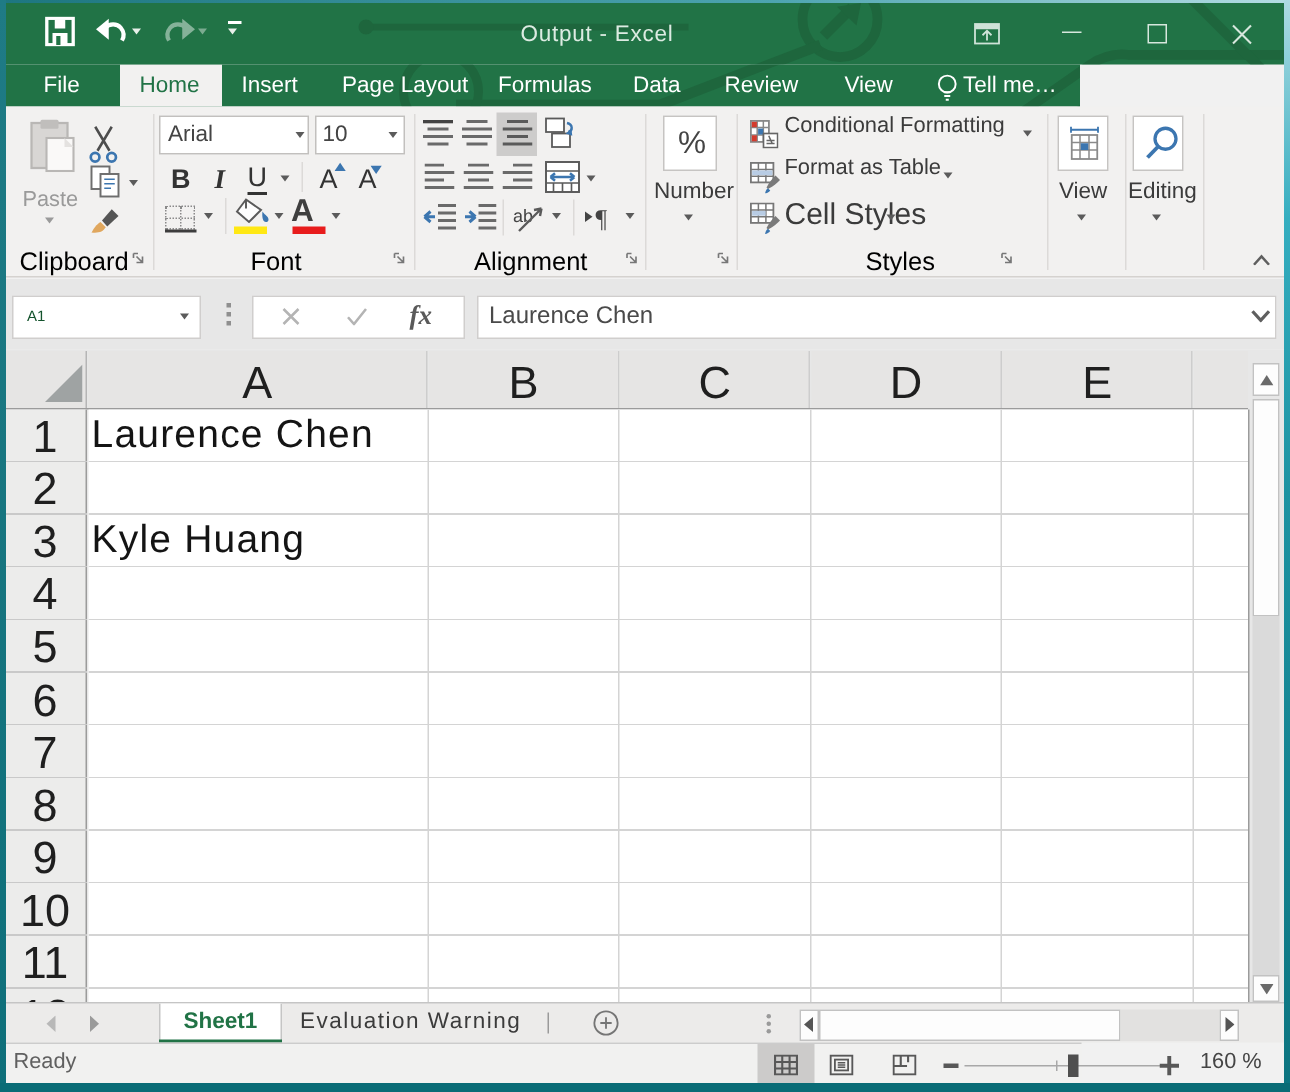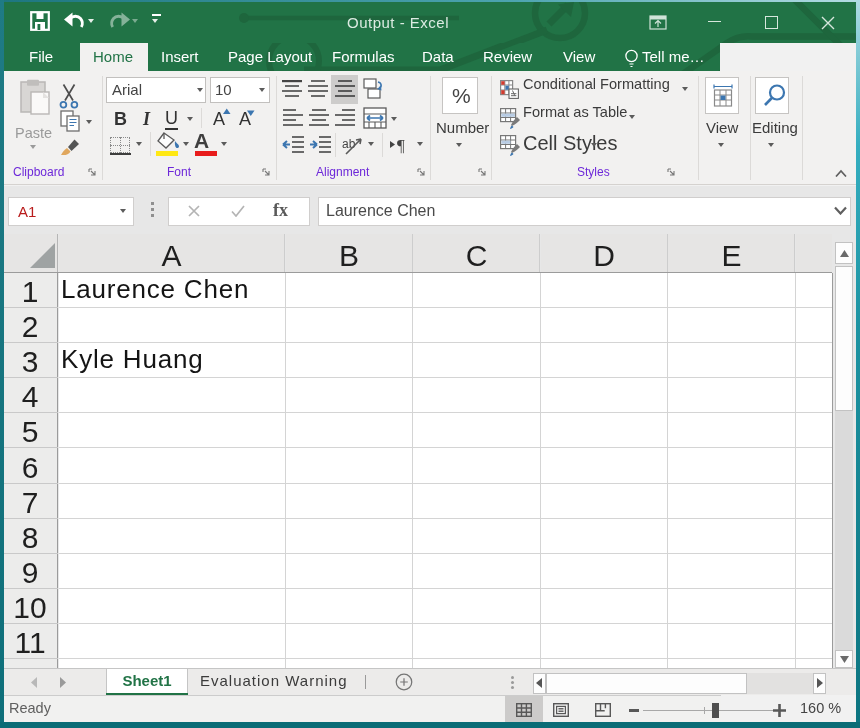--- a/index.html
+++ b/index.html
@@ -2,21 +2,21 @@
 <html><head>
 <meta charset="utf-8">
 <style>
 *{margin:0;padding:0;box-sizing:border-box}
 html,body{width:860px;height:728px;overflow:hidden;background:#f1f1f1;font-family:"Liberation Sans",sans-serif;-webkit-font-smoothing:antialiased}
 .a{position:absolute}
 .t{position:absolute;white-space:nowrap}
 .car{position:absolute;width:0;height:0;border-left:3.5px solid transparent;border-right:3.5px solid transparent;border-top:4px solid #5b5b5b}
 .carw{position:absolute;width:0;height:0;border-left:3.5px solid transparent;border-right:3.5px solid transparent;border-top:4px solid #e8f0ea}
 .sep{position:absolute;width:1px;background:#dcdad8}
-.lab{position:absolute;font-size:12px;color:#6d28d9;white-space:nowrap}
+.lab{position:absolute;font-size:17px;color:#000000;white-space:nowrap}
 .dlg{position:absolute;width:10px;height:10px}
 </style>
 </head>
 <body>
 <div class="a" style="left:0;top:0;width:860px;height:728px;background:#f1f1f1">
 
 <div class="a" id="titlebar" style="left:4px;top:2px;width:852px;height:41px;background:#217346;overflow:hidden">
 <svg class="a" style="left:0;top:0" width="852" height="41" viewBox="0 0 852 41">
   <g stroke="#1e663d" fill="none">
     <circle cx="556" cy="11" r="25" stroke-width="6.5"></circle>
@@ -301,33 +301,33 @@
 <div class="car" style="left:764px;top:72px"></div>
 
 <svg class="a" style="left:831px;top:98px" width="12" height="8" viewBox="0 0 12 8">
         <path d="M1 7.5 L6 2 L11 7.5" fill="none" stroke="#5f5f5f" stroke-width="1.7"></path>
       </svg>
 </div>
 
 <div class="a" id="fbar" style="left:4px;top:186px;width:852px;height:47px;background:#e7e7e7">
 
 <div class="a" style="left:4px;top:11px;width:126px;height:29px;background:#fff;border:1px solid #d0cecd"></div>
-<div class="t" style="left:14px;top:11px;line-height:29px;font-size:15px;color:#b91c1c">A1</div>
+<div class="t" style="left:14px;top:11px;line-height:29px;font-size:10px;color:#14532d">A1</div>
 <div class="car" style="left:116px;top:23px"></div>
 
 <div class="a" style="left:147px;top:16px;width:3px;height:3px;background:#8f8f8f;box-shadow:0 6px 0 #8f8f8f,0 12px 0 #8f8f8f"></div>
 
 <div class="a" style="left:164px;top:11px;width:142px;height:29px;background:#fff;border:1px solid #d0cecd"></div>
 <svg class="a" style="left:184px;top:19px" width="12" height="12" viewBox="0 0 12 12">
         <path d="M1 1 L11 11 M11 1 L1 11" stroke="#b4b4b4" stroke-width="1.7"></path>
       </svg>
 <svg class="a" style="left:227px;top:19px" width="14" height="12" viewBox="0 0 14 12">
         <path d="M1 6.5 L5 11 L13 1" stroke="#b4b4b4" stroke-width="1.7" fill="none"></path>
       </svg>
-<div class="t" style="left:269px;top:10px;font-size:18px;font-weight:bold;font-family:'Liberation Serif',serif;color:#5a5a5a;line-height:29px">fx</div>
+<div class="t" style="left:269px;top:10px;font-size:18px;font-weight:bold;font-style:italic;font-family:'Liberation Serif',serif;color:#5a5a5a;line-height:29px">fx</div>
 
 <div class="a" style="left:314px;top:11px;width:533px;height:29px;background:#fff;border:1px solid #d0cecd"></div>
 <div class="t" style="left:322px;top:10px;line-height:29px;font-size:16px;color:#4a4a4a">Laurence Chen</div>
 <svg class="a" style="left:830px;top:20px" width="13" height="9" viewBox="0 0 13 9">
         <path d="M1 1.5 L6.5 7.5 L12 1.5" fill="none" stroke="#5f5f5f" stroke-width="2.2"></path>
       </svg>
 </div>
 
 <div class="a" id="grid" style="left:4px;top:233px;width:852px;height:435px;background:#e7e7e7">
 

